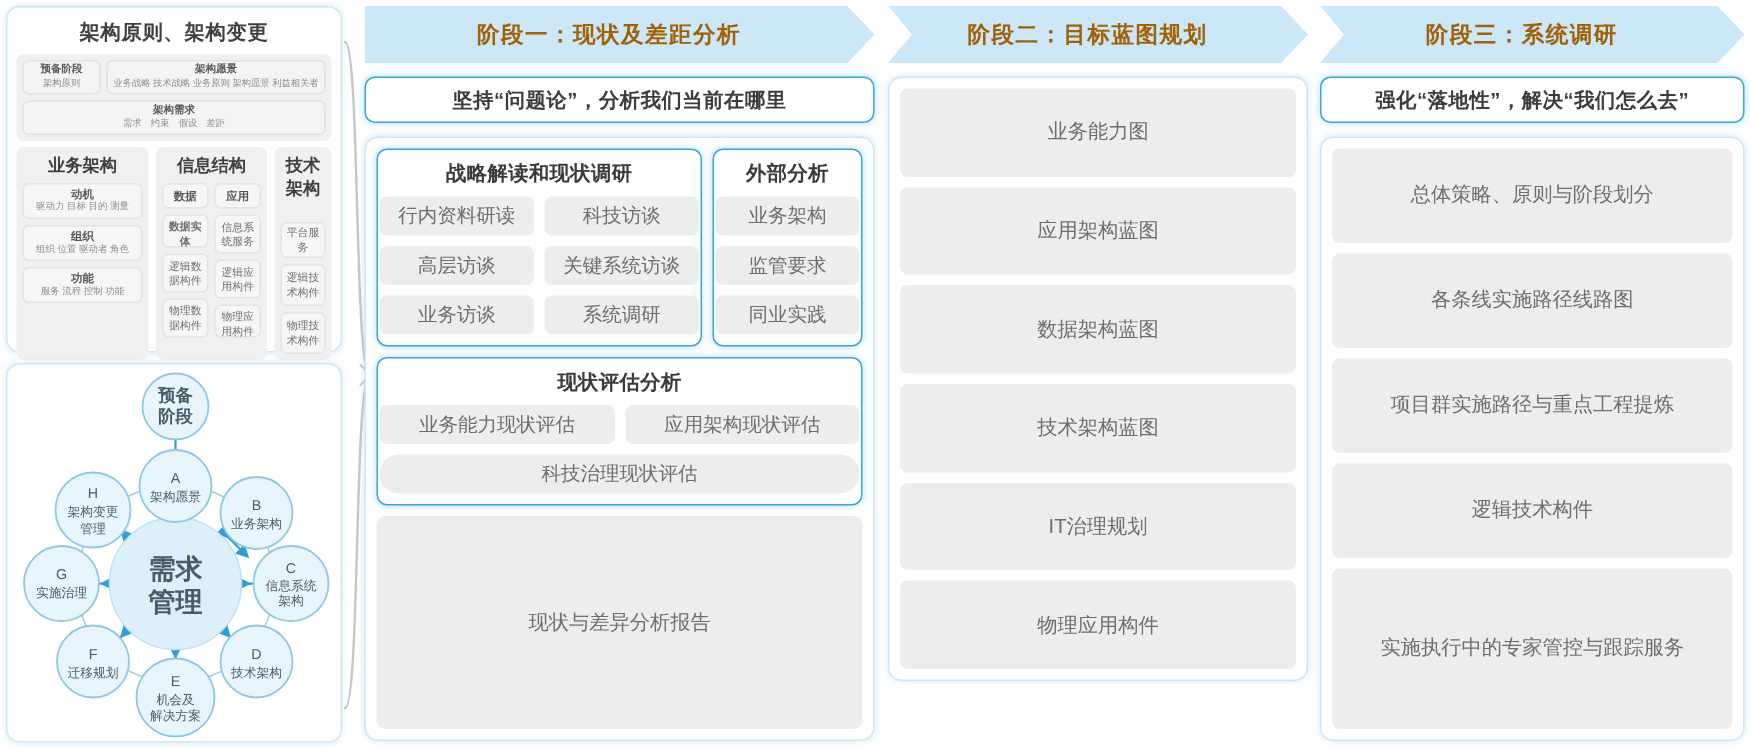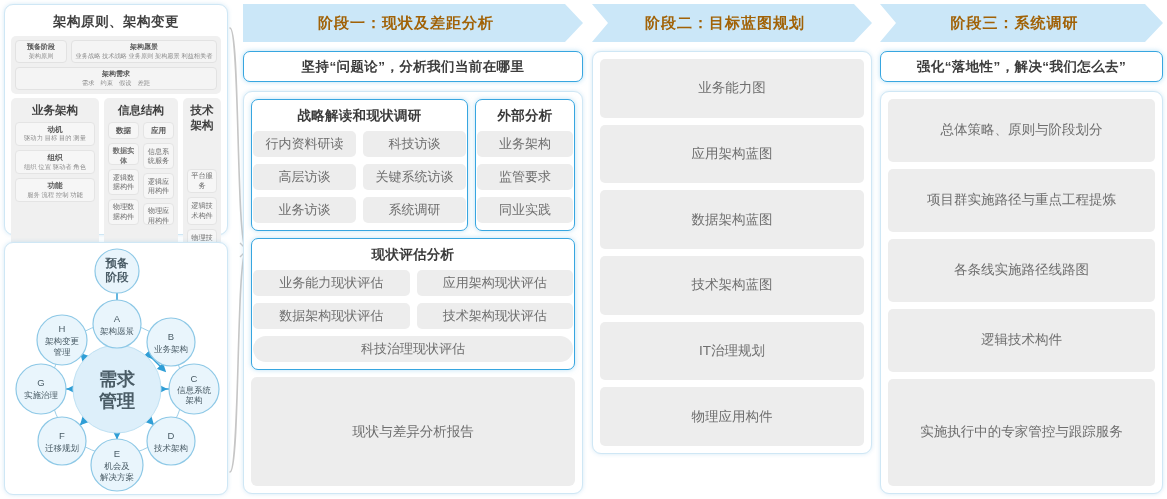--- a/index.html
+++ b/index.html
@@ -190,21 +190,21 @@
               </div>
               <div class="leaf" style="height:22px;display:flex;align-items:flex-start;justify-content:center;">
                 <div class="l1">物理应用构件</div>
               </div>
             </div>
           </div>
         </div>
 
         <div class="pillar" style="flex:1;">
           <div class="pillar-h">技术架构</div>
-          <div class="p-stack" style="margin-top:32px;">
+          <div class="p-stack" style="margin-top:11px;">
             <div class="leaf" style="height:24px;display:flex;align-items:center;justify-content:center;">
               <div class="l1">平台服务</div>
             </div>
             <div class="leaf" style="height:28px;display:flex;align-items:center;justify-content:center;">
               <div class="l1">逻辑技术构件</div>
             </div>
             <div class="leaf" style="height:28px;display:flex;align-items:center;justify-content:center;">
               <div class="l1">物理技术构件</div>
             </div>
           </div>
@@ -340,24 +340,20 @@
           </div>
         </div>
 
         <div class="grp sec2">
           <div class="grp-title">现状评估分析</div>
           <div class="stackv">
             <div class="row2">
               <div class="chip">业务能力现状评估</div>
               <div class="chip">应用架构现状评估</div>
             </div>
-            <div class="row2">
-              <div class="chip">数据架构现状评估</div>
-              <div class="chip">技术架构现状评估</div>
-            </div>
             <div class="chip" style="height:26px;border-radius:13px;">科技治理现状评估</div>
           </div>
         </div>
 
         <div class="report">现状与差异分析报告</div>
       </div>
     </div>
 
     <div class="phase ph2">
       <div class="chev">
@@ -380,22 +376,22 @@
     <div class="phase ph3">
       <div class="chev">
         <div class="bar">
             <span class="chev-label">阶段三：系统调研</span>
           </div>
       </div>
       <div class="subtitle">强化“落地性”，解决“我们怎么去”</div>
       <div class="body-card">
         <div class="list-card lc3">
           <div class="chip" style="height:63px;">总体策略、原则与阶段划分</div>
+          <div class="chip" style="height:63px;">各条线实施路径线路图</div>
           <div class="chip" style="height:63px;">项目群实施路径与重点工程提炼</div>
-          <div class="chip" style="height:63px;">各条线实施路径线路图</div>
           <div class="chip" style="height:63px;">逻辑技术构件</div>
           <div class="chip" style="flex:1;">实施执行中的专家管控与跟踪服务</div>
         </div>
       </div>
     </div>
 
   </div>
 </div>
 
 </body></html>

